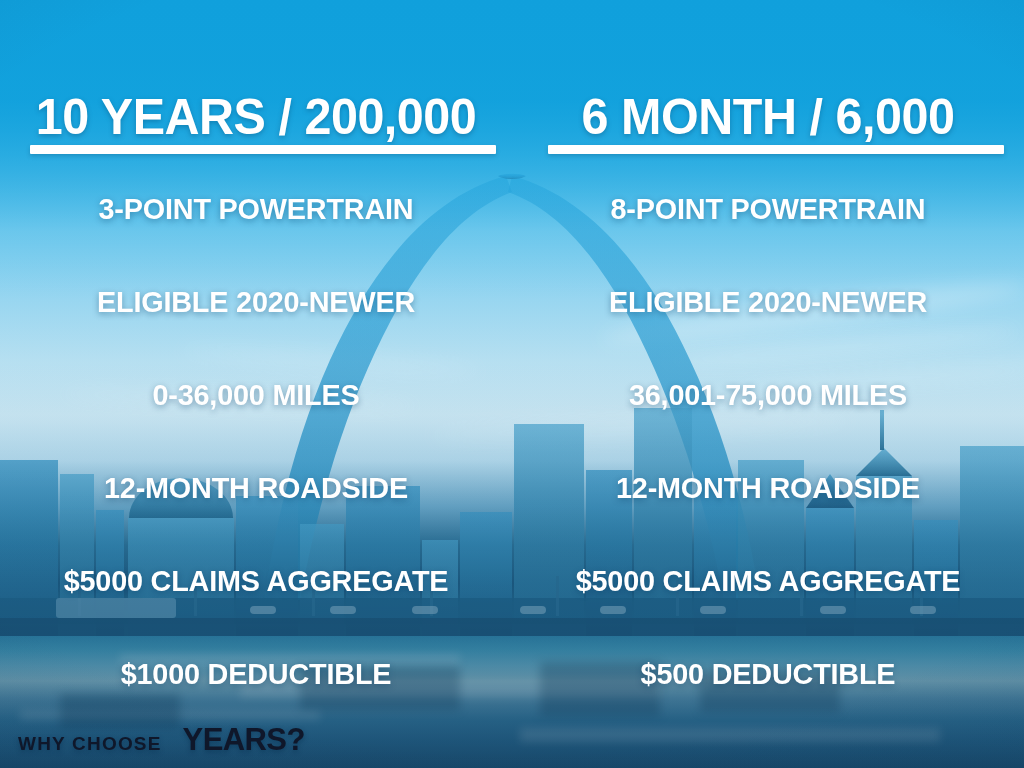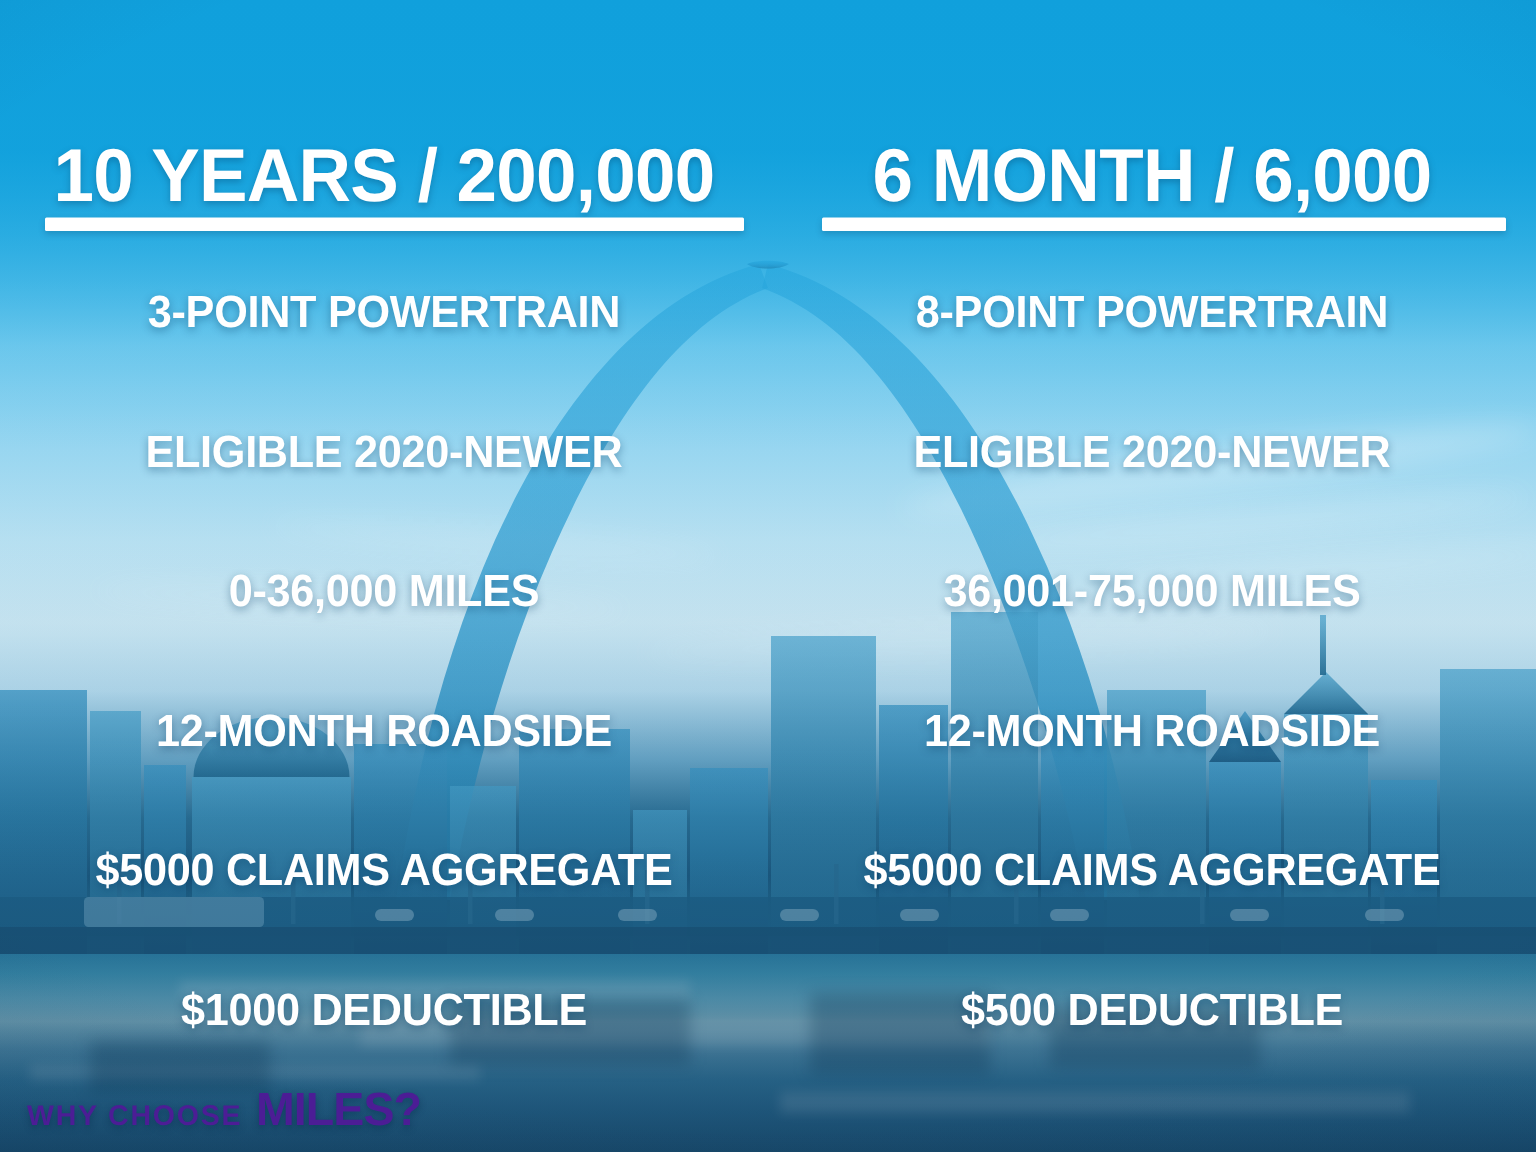--- a/index.html
+++ b/index.html
@@ -120,22 +120,22 @@
     transform:scaleX(0.96);
   }
 
   
   .brand {
     position:absolute;
     left:18px;
     bottom:10px;
     display:flex;
     align-items:baseline;
-    gap:9px;
-    color:#4c1d95;
+    gap:21px;
+    color:#0f172a;
     text-shadow:0 2px 5px rgba(0,40,70,.45);
   }
   .brand-why {
     font-size:19px;
     font-weight:700;
     letter-spacing:1.2px;
   }
   .brand-name {
     font-size:31px;
     font-weight:700;
@@ -278,16 +278,16 @@
         <div class="feature">36,001-75,000 MILES</div>
         <div class="feature">12-MONTH ROADSIDE</div>
         <div class="feature">$5000 CLAIMS AGGREGATE</div>
         <div class="feature">$500 DEDUCTIBLE</div>
       </div>
     </div>
   </div>
 
   <div class="brand">
     <span class="brand-why">WHY CHOOSE</span>
-    <span class="brand-name">MILES?</span>
+    <span class="brand-name">YEARS?</span>
   </div>
 
 </div>
 
 </body></html>

